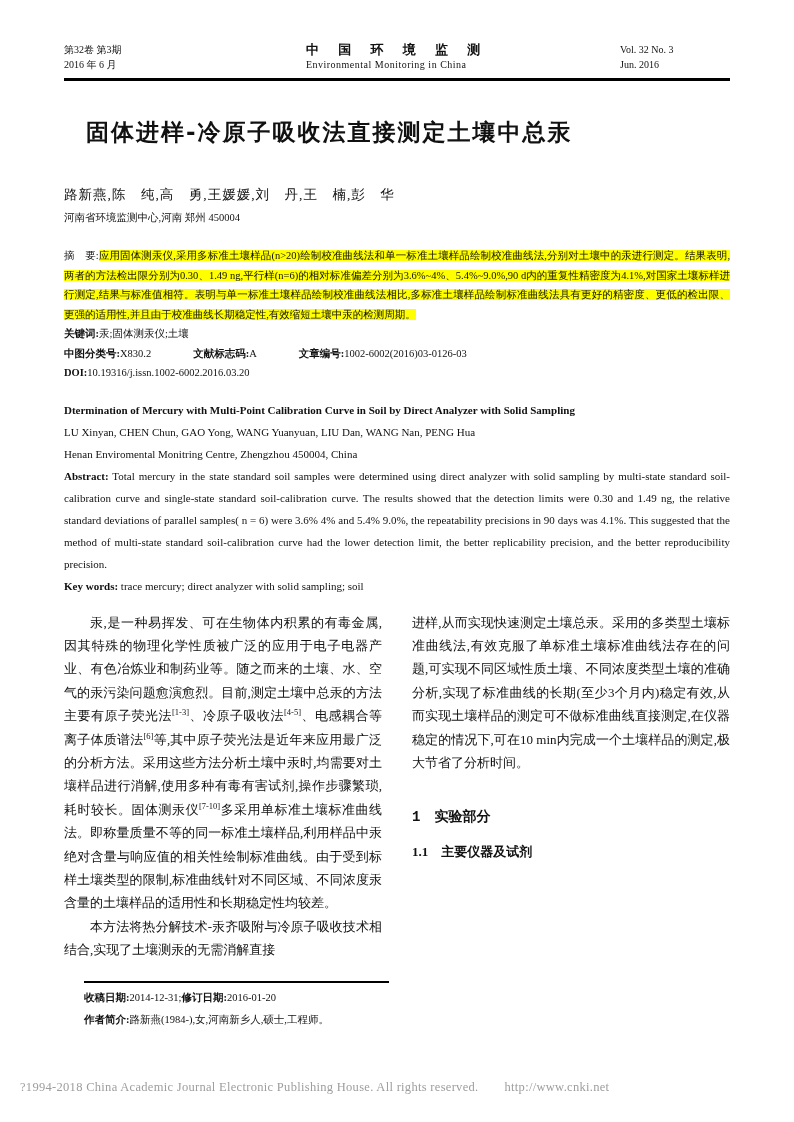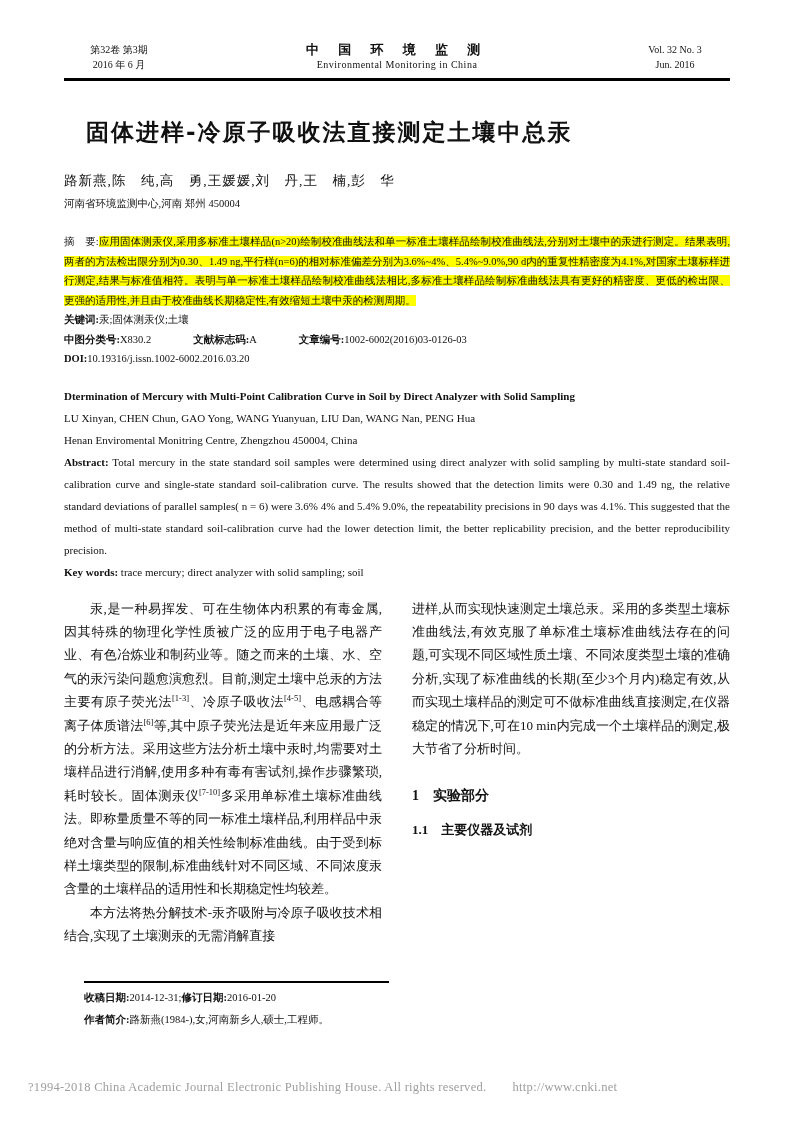--- a/index.html
+++ b/index.html
@@ -8,60 +8,60 @@
   .page {
     position: relative;
     width: 794px; height: 1122px;
     margin: 0 auto;
     background: #ffffff;
     padding: 42px 64px 0 64px;
     overflow: hidden;
   }
   
   .jheader { display: flex; justify-content: space-between; align-items: flex-end; }
-  .jh-col { font-size: 10px; line-height: 15px; text-align: center; }
+  .jh-col { font-size: 10px; line-height: 15px; }
   .jh-left, .jh-right { min-width: 110px; }
   .jh-center .cn { font-size: 13px; font-weight: bold; letter-spacing: 8px; }
   .jh-center .en { font-size: 10px; letter-spacing: 0.5px; }
   .header-rule { height: 3px; background: #000; margin-top: 6px; }
   
   .title {
     margin: 36px 0 0 22px;
     font-family: "DejaVu Sans", "Liberation Sans", sans-serif;
     font-weight: bold; font-size: 23px; letter-spacing: 2px;
   }
-  .authors { margin-top: 24px; font-size: 13.5px; letter-spacing: 1px; }
+  .authors { margin-top: 38px; font-size: 13.5px; letter-spacing: 1px; }
   .affiliation { margin-top: 7px; font-size: 10.5px; }
   
   .abstract { margin-top: 21px; font-size: 10.5px; line-height: 19.5px; text-align: justify; }
   .hl { background: #ffff00; }
   .meta-line { font-size: 10.5px; line-height: 19.5px; }
   .meta-line .lbl { font-weight: bold; }
   .meta-gap { display: inline-block; width: 42px; }
   
   .en-block { margin-top: 16px; font-size: 11px; line-height: 22px; }
   .en-title { font-weight: bold; }
   .en-abstract { text-align: justify; }
   .en-abstract .lbl, .en-kw .lbl { font-weight: bold; }
   
   .columns { display: flex; gap: 30px; margin-top: 14px; }
   .col { width: 324px; font-size: 13px; line-height: 23.4px; text-align: justify; }
   .col p.indent { text-indent: 2em; }
   .col sup { font-size: 8.5px; vertical-align: super; line-height: 0; }
-  .sec-h1 { font-size: 14px; font-weight: bold; margin: 24px 0 10px 0;
-            font-family: Liberation Serif, serif; }
+  .sec-h1 { font-size: 14px; font-weight: bold; margin: 32px 0 10px 0;
+            font-family: Liberation Mono, monospace; }
   .sec-h2 { font-size: 13px; font-weight: bold; margin: 4px 0 2px 0;
             font-family: Liberation Serif, serif; }
   
   .footnote { position: absolute; left: 84px; top: 981px; width: 620px;
               font-size: 10.5px; line-height: 22px; }
   .fn-rule { width: 305px; height: 2px; background: #000; margin-bottom: 4px; }
   .footnote .lbl { font-weight: bold; }
   
-  .watermark { position: absolute; left: 28px; top: 1080px;
+  .watermark { position: absolute; left: 20px; top: 1080px;
                font-size: 12.5px; color: #9d9d9d; letter-spacing: 0.3px; }
   .watermark .url { margin-left: 26px; }
 </style>
 </head>
 <body>
 
 <div class="page">
 
   <div class="jheader">
     <div class="jh-col jh-left">

